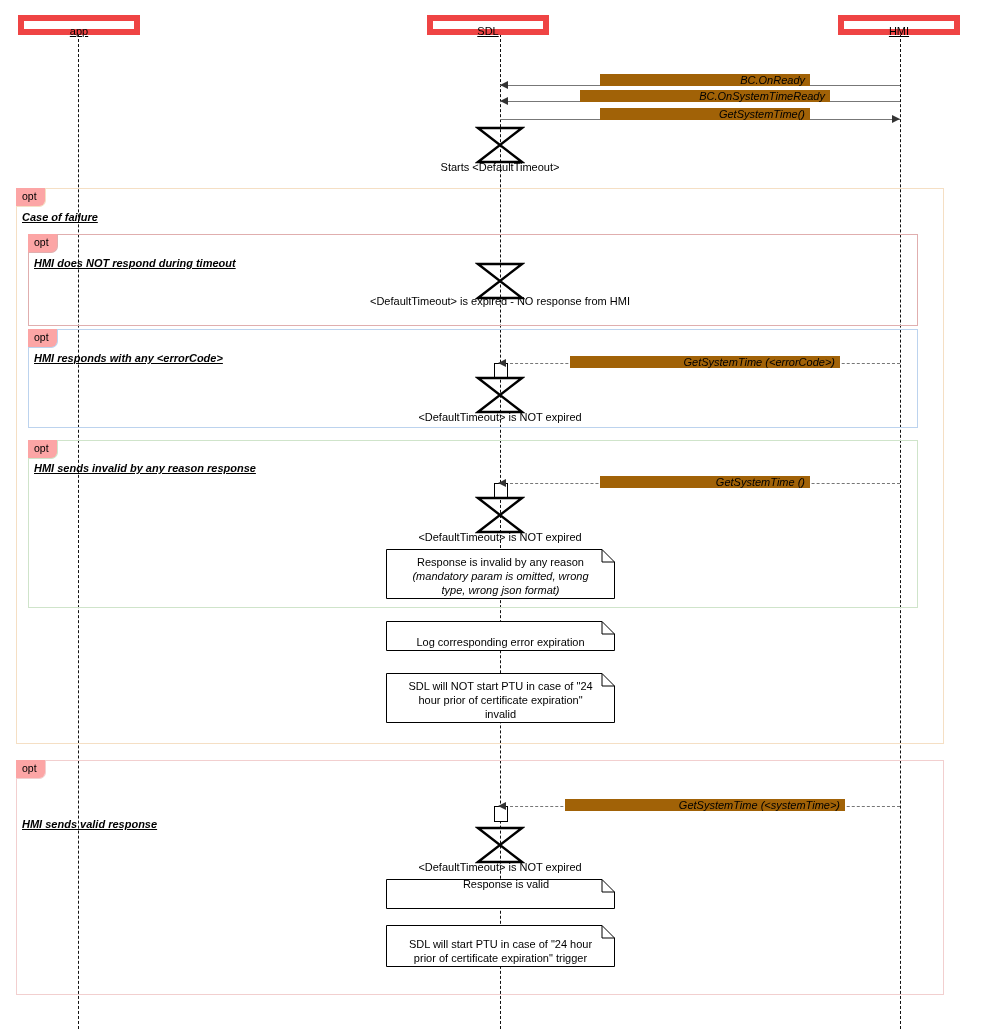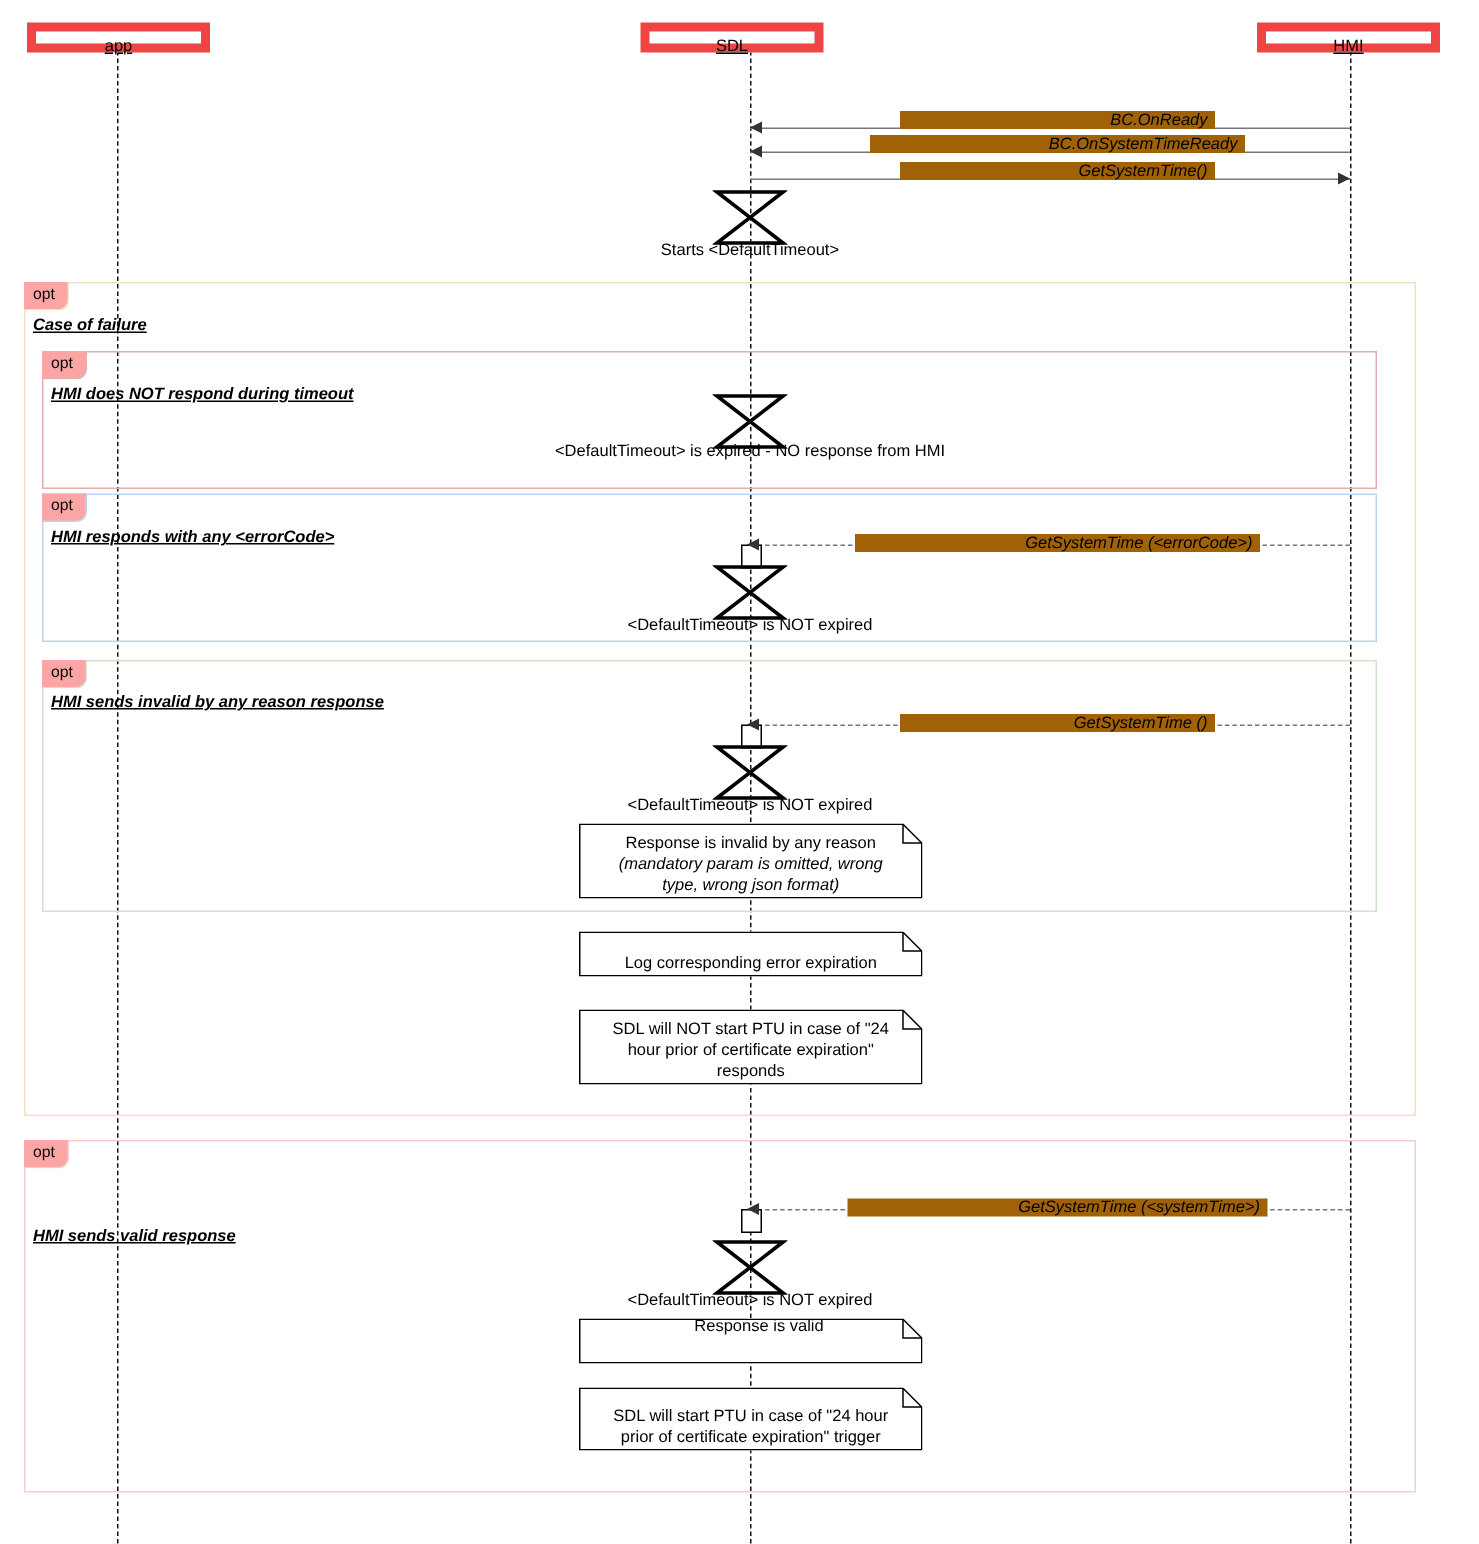--- a/index.html
+++ b/index.html
@@ -201,21 +201,21 @@
   </div>
 
   <div class="note" style="left:386px;top:673px;width:229px;height:50px;">
     <svg width="229" height="50" viewBox="0 0 229 50" preserveAspectRatio="none">
       <path d="M0.5 0.5 L216 0.5 L228.5 13 L228.5 49.5 L0.5 49.5 Z" fill="#fff" stroke="#000" stroke-width="1"></path>
       <path d="M216 0.5 L216 13 L228.5 13" fill="none" stroke="#000" stroke-width="1"></path>
     </svg>
     <div class="note-body">
       <div>SDL will NOT start PTU in case of "24</div>
       <div>hour prior of certificate expiration"</div>
-      <div>responds</div>
+      <div>invalid</div>
     </div>
   </div>
 
   <div class="frag" style="left:16px;top:760px;width:928px;height:235px;border-color:#f2cfcf;"></div>
   <div class="frag-tag" style="left:16px;top:760px;border-color:#f2cfcf;">opt</div>
   <div class="frag-cond" style="left:22px;top:782px;margin-top:36px;">HMI sends valid response</div>
 
   <div class="msg dashed" style="left:500px;top:806px;width:400px;"></div>
   <div class="arrowhead left" style="left:498px;top:802px;"></div>
   <div class="msg-label" style="left:565px;top:799px;width:270px;">GetSystemTime (&lt;systemTime&gt;)</div>

